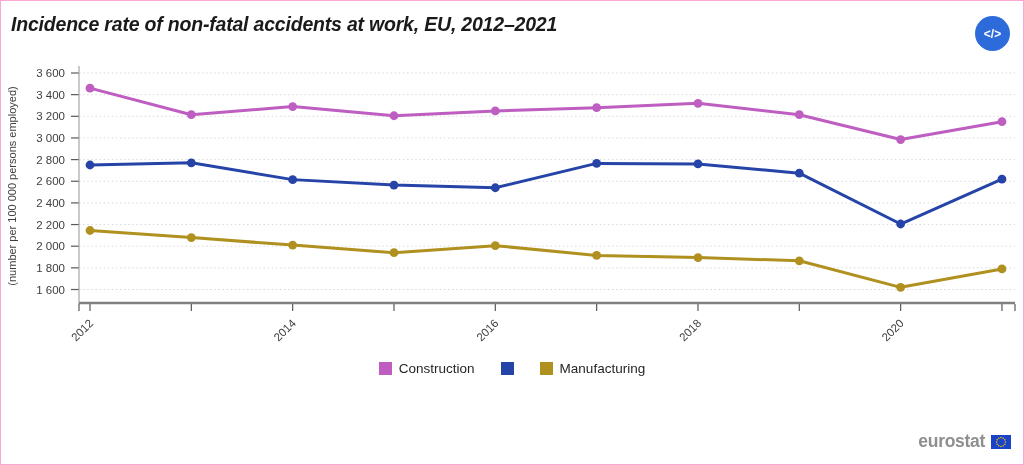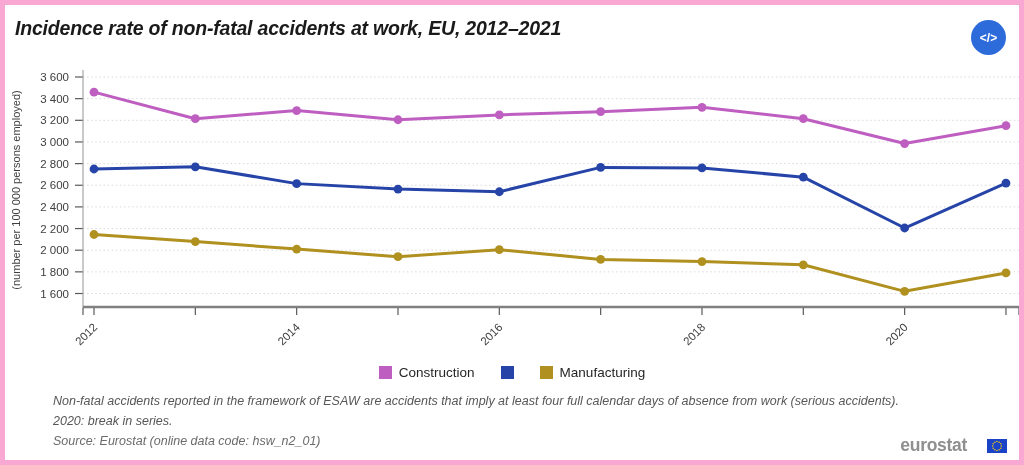--- a/index.html
+++ b/index.html
@@ -1,18 +1,18 @@
 <!DOCTYPE html>
 <html><head>
 <meta charset="utf-8">
 <style>
   html,body{margin:0;padding:0;background:#fff;}
   .canvas{
     position:relative;width:1024px;height:465px;box-sizing:border-box;
-    background:#fff;border:5px solid #f9a8d4;overflow:hidden;
+    background:#fff;border:1px solid #f9a8d4;overflow:hidden;
     font-family:"Liberation Sans",sans-serif;
   }
   .title{
     position:absolute;left:10px;top:12px;margin:0;
     font-size:19.5px;font-weight:bold;font-style:italic;color:#1a1a1a;
     letter-spacing:-0.2px;
   }
   .code-btn{
     position:absolute;right:13px;top:15px;width:35px;height:35px;border-radius:50%;
     background:#2d6bdb;border:none;display:flex;align-items:center;justify-content:center;
@@ -34,21 +34,21 @@
   }
   .lg-item{display:flex;align-items:center;gap:7px;cursor:pointer;}
   .lg-item .sw{width:13px;height:13px;display:inline-block;}
   .lg-item .lb{font-size:13.5px;color:#262626;}
   .footnotes{
     position:absolute;left:48px;top:389px;display:flex;flex-direction:column;gap:6px;
   }
   .footnotes p{margin:0;font-size:12.5px;font-style:italic;color:#575757;}
   .footnotes p.src{color:#6b6b6b;}
   .brand{
-    position:absolute;right:12px;top:430px;display:flex;align-items:center;gap:20px;
+    position:absolute;right:12px;top:430px;display:flex;align-items:center;gap:6px;
   }
   .brand .word{font-size:17.5px;font-weight:600;color:#8f8f8f;letter-spacing:-0.3px;}
 </style>
 </head>
 <body>
 
 <div class="canvas">
 
   <h1 class="title">Incidence rate of non-fatal accidents at work, EU, 2012–2021</h1>
 
@@ -162,25 +162,20 @@
       </span>
       <span class="lg-item">
         <span class="sw" style="background: rgb(38, 68, 167);"></span>
       </span>
       <span class="lg-item">
         <span class="sw" style="background: rgb(176, 144, 31);"></span>
         <span class="lb">Manufacturing</span>
       </span>
     </div>
 
-  <div class="footnotes">
-    <p>Non-fatal accidents reported in the framework of ESAW are accidents that imply at least four full calendar days of absence from work (serious accidents).</p>
-    <p>2020: break in series.</p>
-    <p class="src">Source: Eurostat (online data code: hsw_n2_01)</p>
-  </div>
 
   <div class="brand">
     <span class="word">eurostat</span>
     <svg width="20" height="14" viewBox="0 0 20 14">
       <rect x="0" y="0" width="20" height="14" fill="#1B43C8"></rect>
       <g fill="#FFCC00">
         <circle cx="10" cy="2.6" r="0.75"></circle>
           <circle cx="12.2" cy="3.2" r="0.75"></circle>
         <circle cx="13.8" cy="4.8" r="0.75"></circle>
           <circle cx="14.4" cy="7" r="0.75"></circle>

